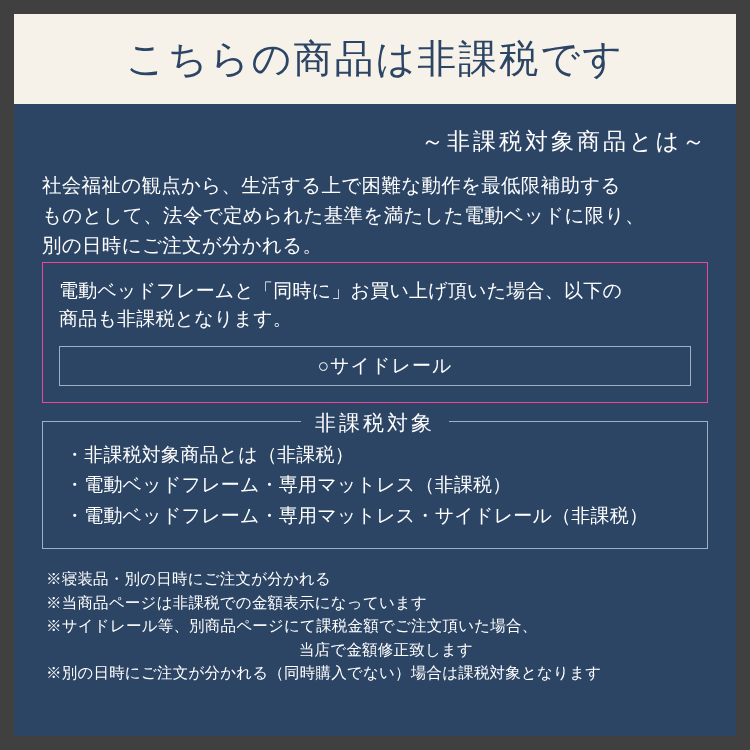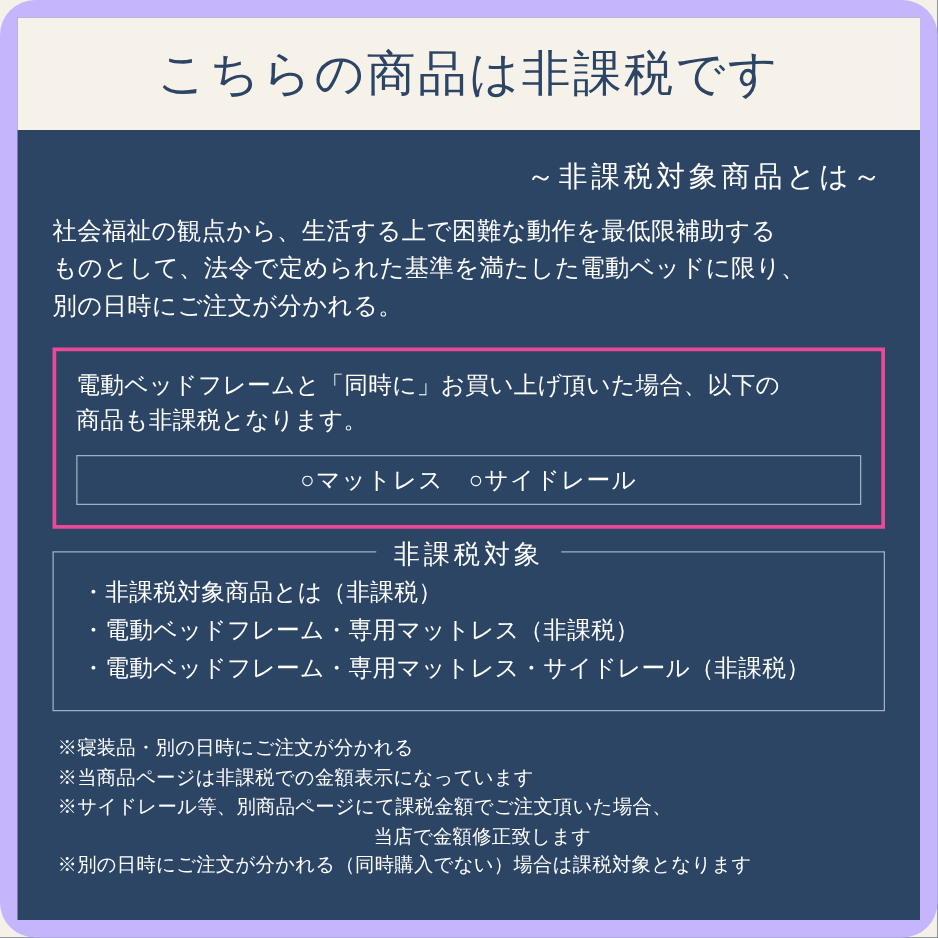--- a/index.html
+++ b/index.html
@@ -10,24 +10,23 @@
     width: 750px;
     height: 750px;
     background: #f5f1e8;
     font-family: "Liberation Serif", "DejaVu Serif", serif;
     overflow: hidden;
   }
   .page {
     position: relative;
     width: 750px;
     height: 750px;
-    background: #c4b5fd;
+    background: #404040;
     box-sizing: border-box;
     padding: 14px;
-    border-radius: 28px;
   }
   .inner {
     position: relative;
     width: 100%;
     height: 100%;
     background: #2c4565;
     box-sizing: border-box;
   }
   
   .header-band {
@@ -61,22 +60,21 @@
   .desc {
     font-size: 19.5px;
     line-height: 1.55;
     letter-spacing: 0.3px;
     color: #ffffff;
   }
   .desc div {
     white-space: nowrap;
   }
   .combo-box {
-    margin-top: 16px;
-    border: 3px solid #ec4899;
+    border: 1px solid #ec4899;
     box-sizing: border-box;
     padding: 14px 16px 16px 16px;
   }
   .combo-text {
     font-size: 19px;
     line-height: 1.5;
     letter-spacing: 0.2px;
     color: #ffffff;
   }
   .combo-text div {
@@ -162,21 +160,20 @@
         <div>ものとして、法令で定められた基準を満たした電動ベッドに限り、</div>
         <div>別の日時にご注文が分かれる。</div>
       </div>
 
       <div class="combo-box">
         <div class="combo-text">
           <div>電動ベッドフレームと「同時に」お買い上げ頂いた場合、以下の</div>
           <div>商品も非課税となります。</div>
         </div>
         <div class="items-row">
-          <span>○マットレス</span>
           <span class="gap"></span>
           <span>○サイドレール</span>
         </div>
       </div>
 
       <div class="target-box">
         <div class="target-legend">非課税対象</div>
         <div class="target-list">
           <div>・非課税対象商品とは（非課税）</div>
           <div>・電動ベッドフレーム・専用マットレス（非課税）</div>

